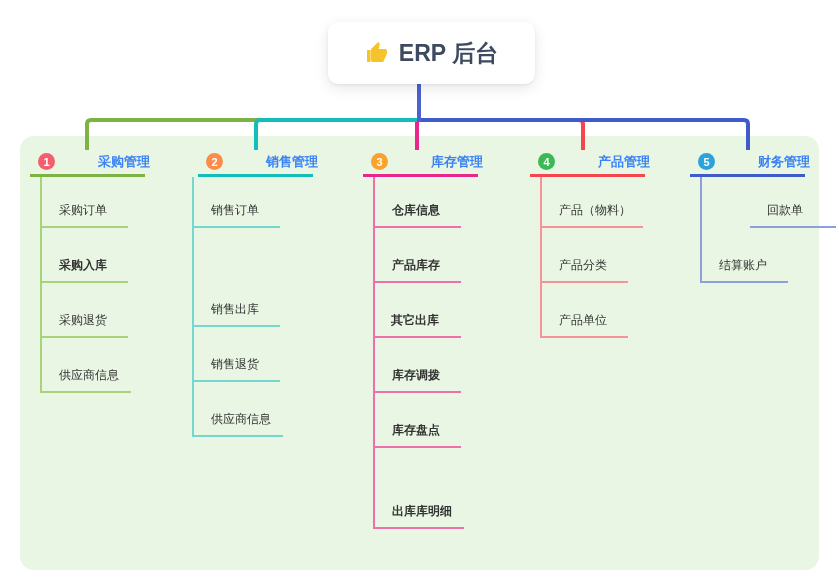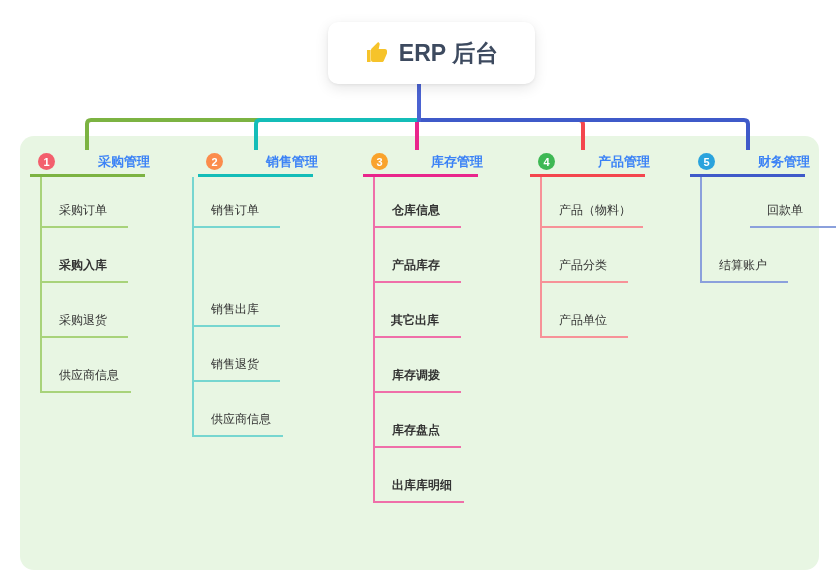--- a/index.html
+++ b/index.html
@@ -89,21 +89,21 @@
       <div class="branch-header" style="left: 363px; top: 149px; border-bottom-color: rgb(233, 38, 140);">
         <span class="badge" style="background: rgb(249, 163, 44);">3</span>
         <span class="branch-title">库存管理</span>
       </div>
       <div class="children" style="left: 373px; top: 177px; border-left-color: rgb(239, 111, 169); font-weight: bold;">
         <div class="child" style="border-bottom-color: rgb(239, 111, 169);">仓库信息</div>
         <div class="child" style="border-bottom-color: rgb(239, 111, 169);">产品库存</div>
         <div class="child" style="border-bottom-color: rgb(239, 111, 169); padding-left: 16px;">其它出库</div>
         <div class="child" style="border-bottom-color: rgb(239, 111, 169);">库存调拨</div>
         <div class="child" style="border-bottom-color: rgb(239, 111, 169);">库存盘点</div>
-        <div class="child" style="border-bottom-color: rgb(239, 111, 169);">出库库明细</div>
+        <div class="child" style="border-bottom-color: rgb(239, 111, 169); margin-top: 26px;">出库库明细</div>
       </div>
       <div class="branch-header" style="left: 530px; top: 149px; border-bottom-color: rgb(244, 70, 78);">
         <span class="badge" style="background: rgb(62, 184, 84);">4</span>
         <span class="branch-title">产品管理</span>
       </div>
       <div class="children" style="left: 540px; top: 177px; border-left-color: rgb(247, 146, 152);">
         <div class="child" style="border-bottom-color: rgb(247, 146, 152);">产品（物料）</div>
         <div class="child" style="border-bottom-color: rgb(247, 146, 152);">产品分类</div>
         <div class="child" style="border-bottom-color: rgb(247, 146, 152);">产品单位</div>
       </div>

